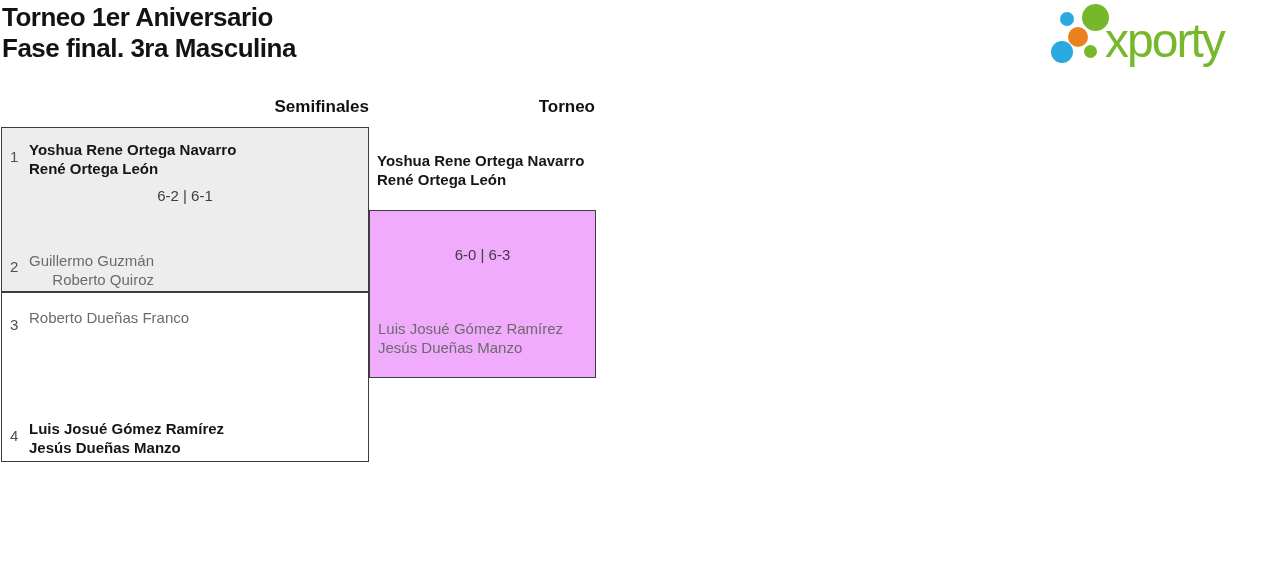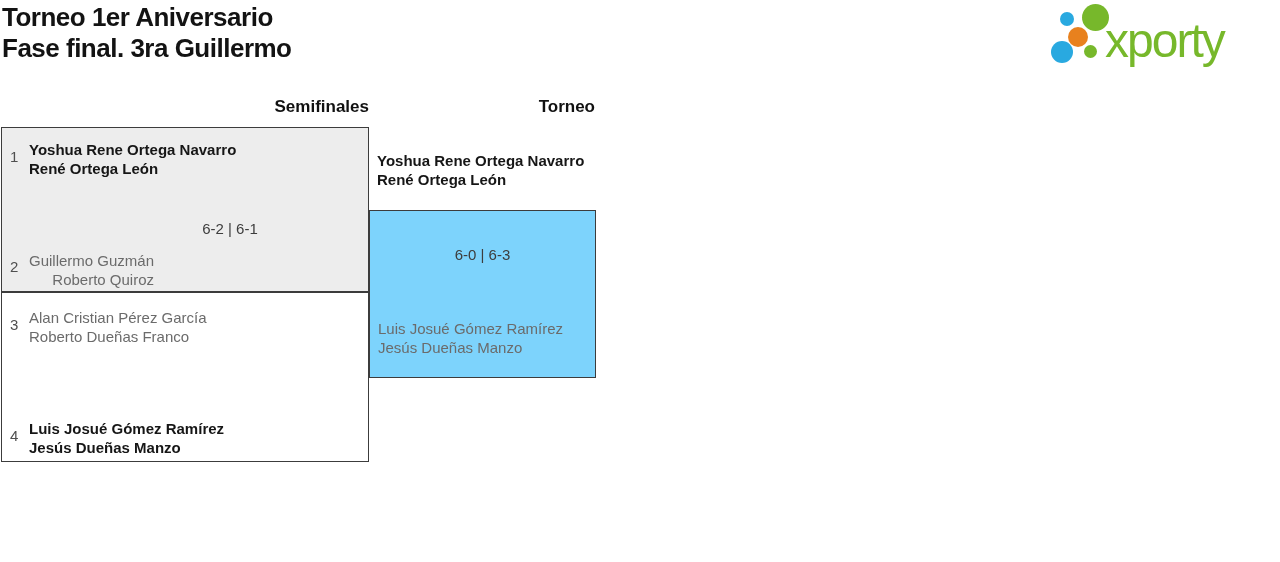--- a/index.html
+++ b/index.html
@@ -43,40 +43,40 @@
 
   
   .match {
     position: absolute;
     border: 1px solid #3c3c3c;
     box-sizing: border-box;
     cursor: pointer;
   }
   .match.sf1 { left: 1px;   top: 127px; width: 368px; height: 165px; background: #ededed; }
   .match.sf2 { left: 1px;   top: 292px; width: 368px; height: 170px; background: #ffffff; }
-  .match.fin { left: 369px; top: 210px; width: 227px; height: 168px; background: #7dd3fc; }
+  .match.fin { left: 369px; top: 210px; width: 227px; height: 168px; background: #f0abfc; }
 
   .seed {
     position: absolute; left: 8px; width: 16px;
     font-size: 15px; line-height: 16px; color: #4f4f4f;
   }
   .team {
     position: absolute; left: 27px;
     font-size: 15px; line-height: 19px; white-space: nowrap;
   }
   .team.winner { font-weight: 700; color: #161616; }
   .team.loser  { font-weight: 400; color: #6b6b6b; }
   .score {
     position: absolute; left: 0; width: 100%;
     text-align: center; font-size: 15px; line-height: 19px; color: #3d3d3d;
     white-space: nowrap;
   }
   .sf1 .team-top    { top: 12px; }
   .sf1 .seed-top    { top: 21px; }
-  .sf1 .score       { top: 91px; padding-left: 45px; }
+  .sf1 .score       { top: 58px; }
   .sf1 .team-bottom { top: 123px; text-align: right; }
   .sf1 .seed-bottom { top: 131px; }
 
   .sf2 .team-top    { top: 15px; }
   .sf2 .seed-top    { top: 24px; }
   .sf2 .score       { top: 79px; }
   .sf2 .team-bottom { top: 126px; }
   .sf2 .seed-bottom { top: 135px; }
 
   
@@ -88,21 +88,21 @@
   .fin .score { top: 34px; }
   .fin .team-bottom { left: 8px; top: 108px; }
 </style>
 </head>
 <body>
 
 <div class="page">
 
   <div class="title">
     <div>Torneo 1er Aniversario</div>
-    <div>Fase final. 3ra Guillermo</div>
+    <div>Fase final. 3ra Masculina</div>
   </div>
 
   <div class="logo">
     <span class="dot dot-blue-small"></span>
     <span class="dot dot-green-large"></span>
     <span class="dot dot-orange"></span>
     <span class="dot dot-blue-large"></span>
     <span class="dot dot-green-small"></span>
     <span class="wordmark">xporty</span>
   </div>
@@ -120,21 +120,20 @@
     <span class="seed seed-bottom">2</span>
     <div class="team loser team-bottom">
       <div>Guillermo Guzmán</div>
       <div>Roberto Quiroz</div>
     </div>
   </section>
 
   <section class="match sf2">
     <span class="seed seed-top">3</span>
     <div class="team loser team-top">
-      <div>Alan Cristian Pérez García</div>
       <div>Roberto Dueñas Franco</div>
     </div>
     <span class="seed seed-bottom">4</span>
     <div class="team winner team-bottom">
       <div>Luis Josué Gómez Ramírez</div>
       <div>Jesús Dueñas Manzo</div>
     </div>
   </section>
 
   <div class="final-team-top">

